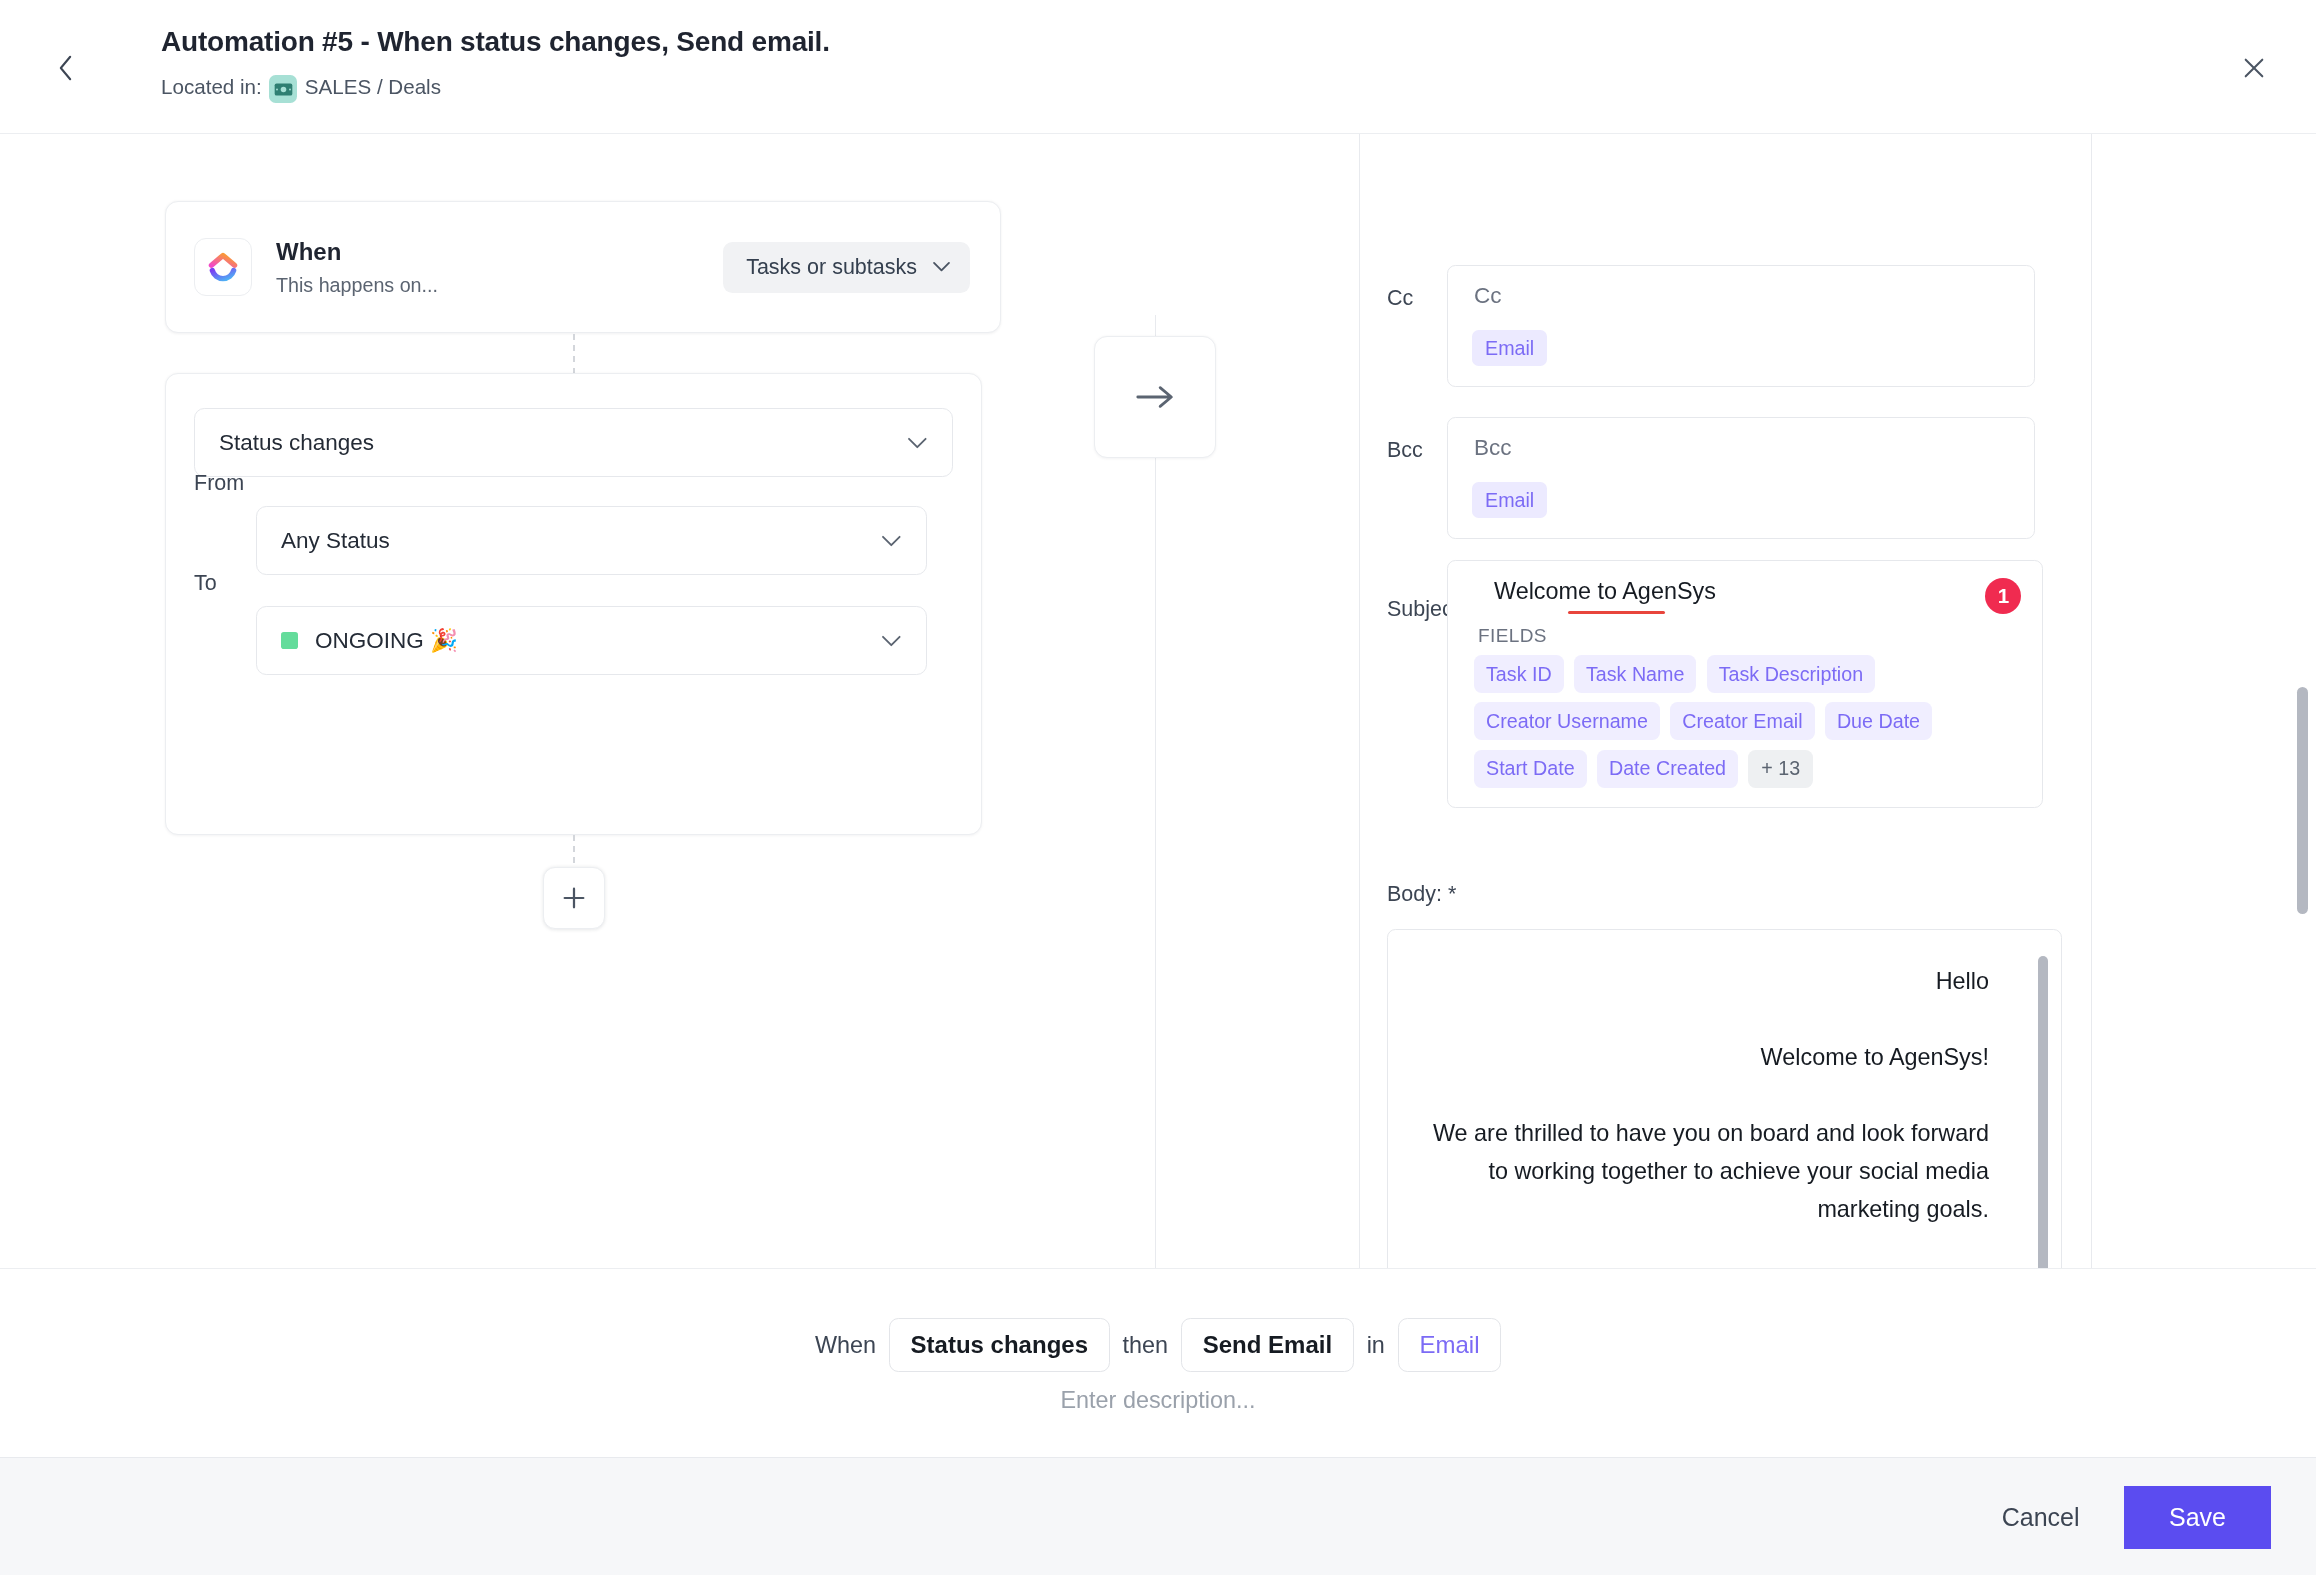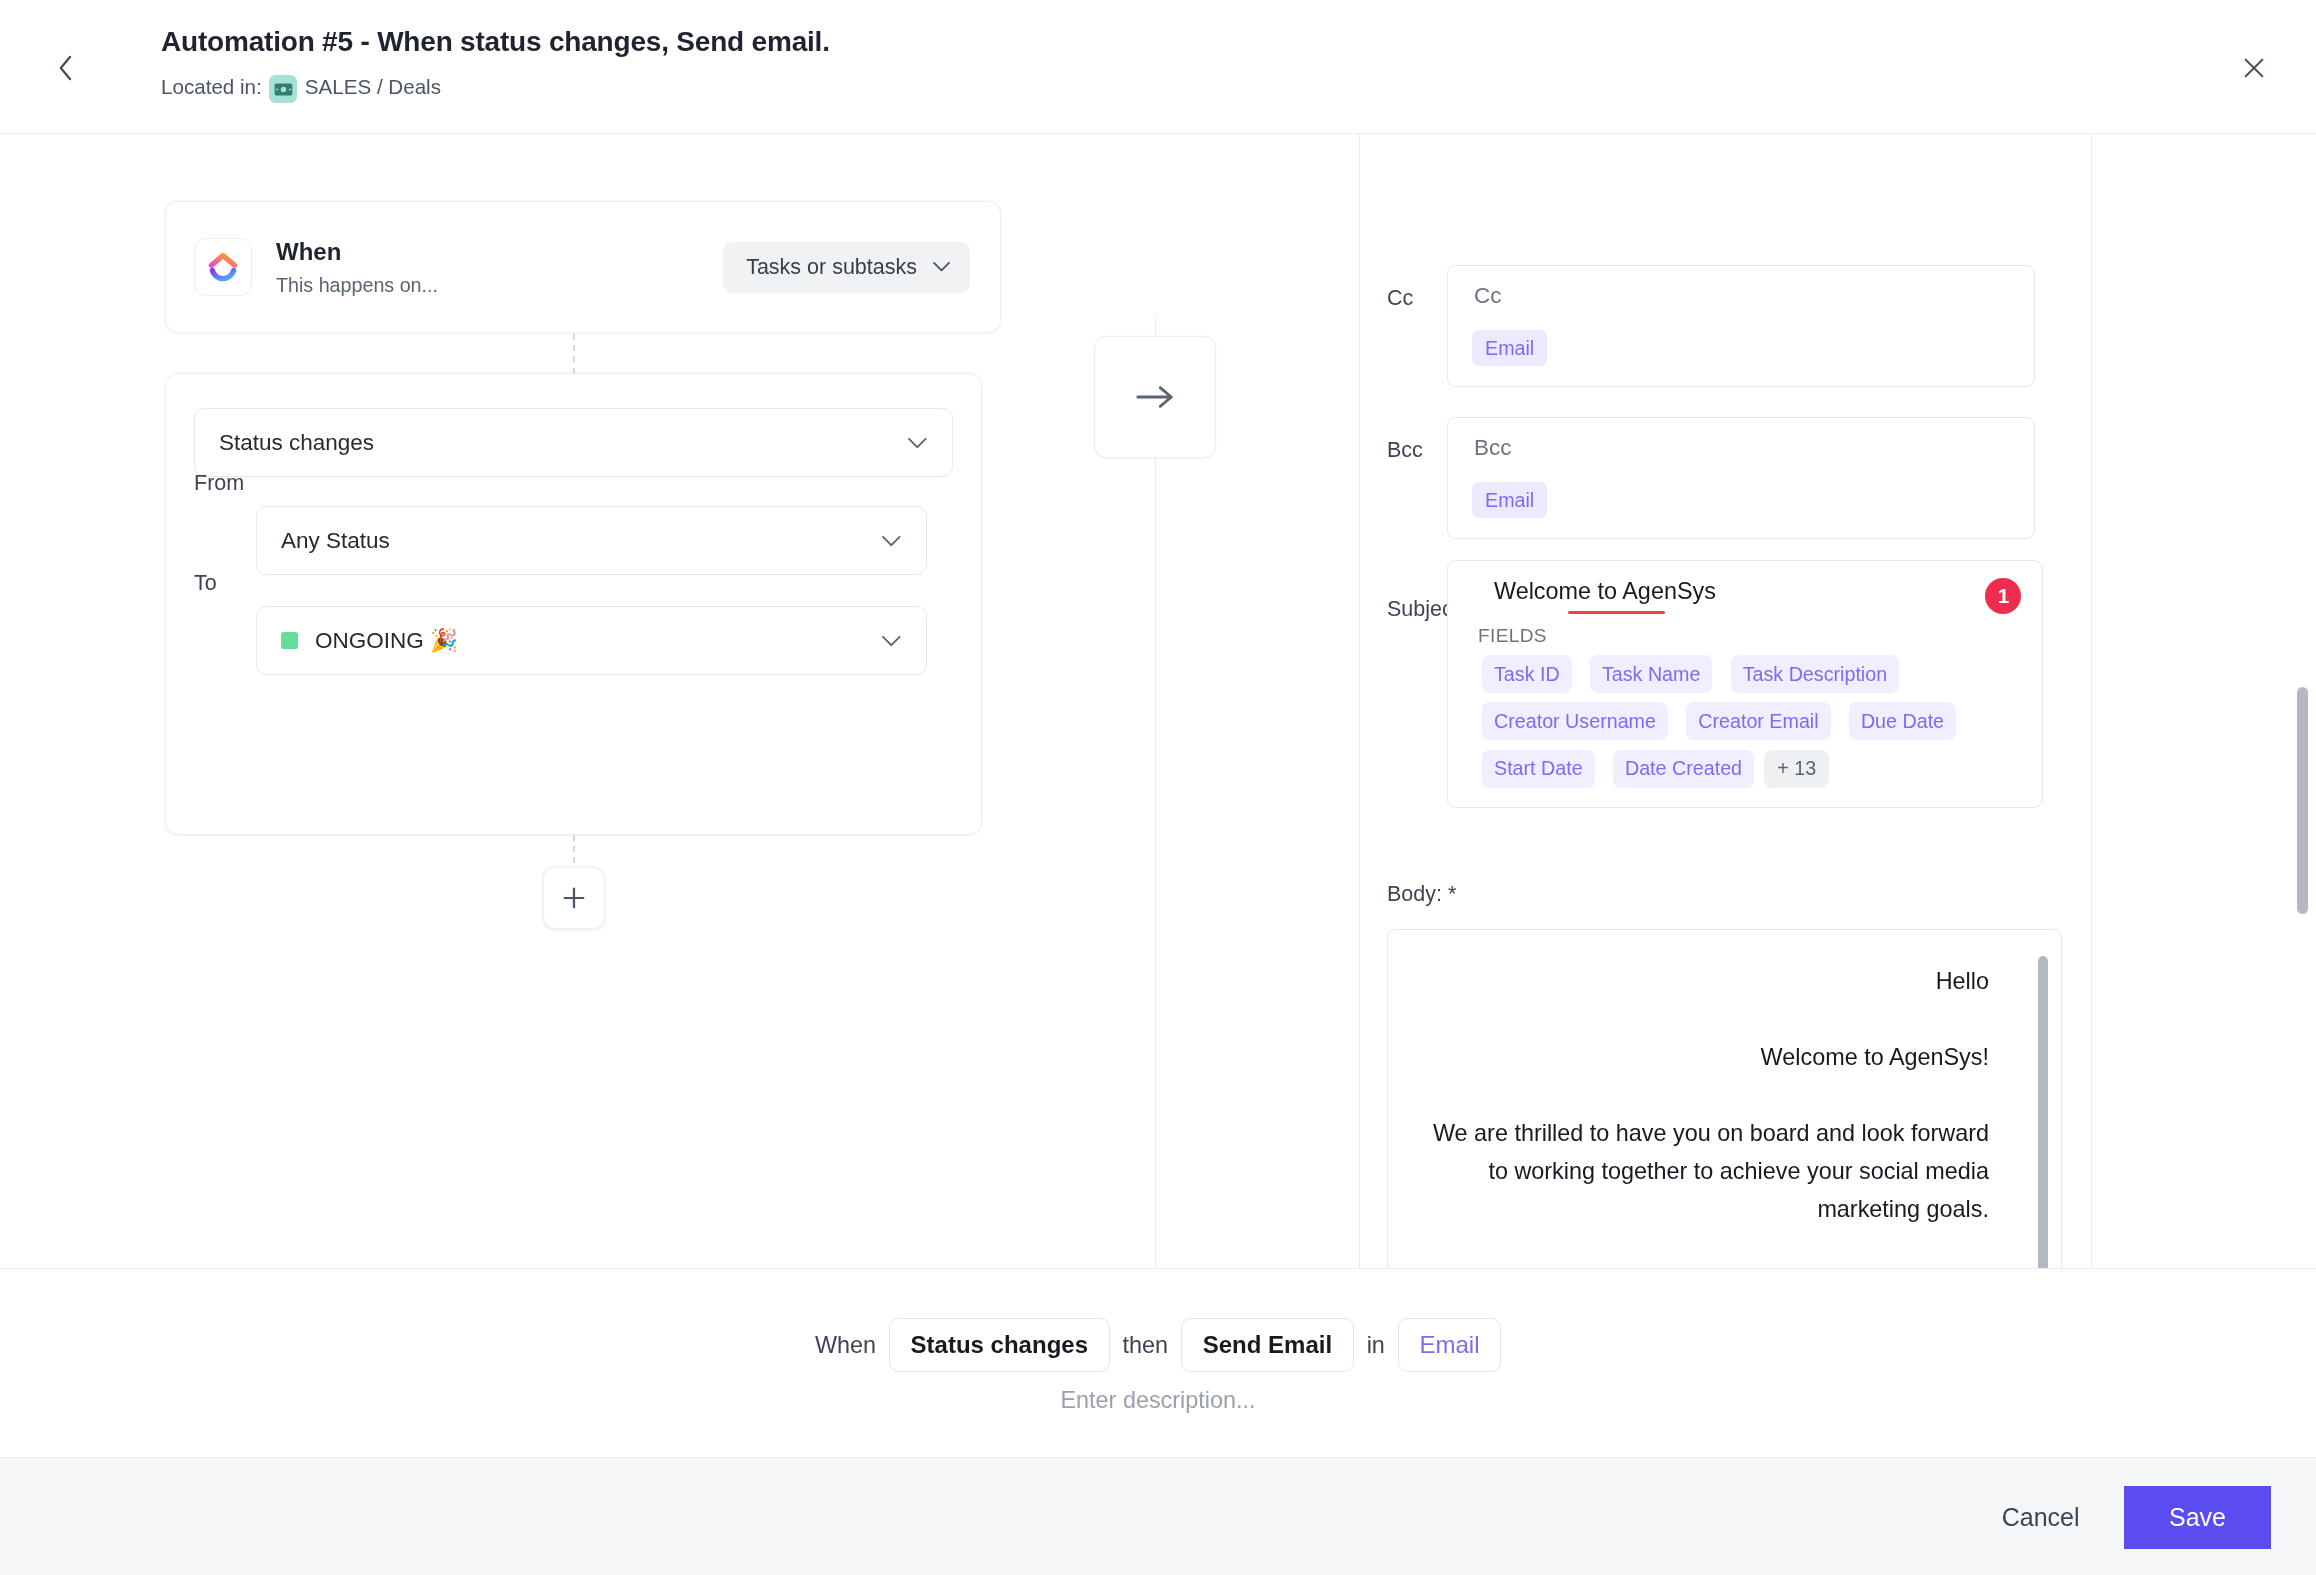--- a/index.html
+++ b/index.html
@@ -160,21 +160,21 @@
   .fields-cap {
     position:absolute; left:30px; top:64px; font-size:19px;
     color:#6b7280; letter-spacing:0.4px;
   }
   .fields-wrap {
     position:absolute; left:26px; top:94px; width:547px;
     display:flex; flex-wrap:wrap; gap:9.4px 10.3px;
   }
   .chip-field {
     background:#f0eeff; color:#7c6bf5; border-radius:7.5px;
-    padding:7.5px 12px; font-size:19.7px; white-space:nowrap; cursor:pointer;margin-left:8px;
+    padding:7.5px 12px; font-size:19.7px; white-space:nowrap; cursor:pointer;
   }
   .chip-more {
     background:#eef0f2; color:#5b6471; border-radius:7.5px;
     padding:7.5px 13px; font-size:19.7px; cursor:pointer;
   }
 
   
   .lbl-body { left:28px; top:748px; }
   .box-body { left:28px; top:795px; width:675px; height:473px; overflow:hidden;text-align:right; }
   .body-text {

